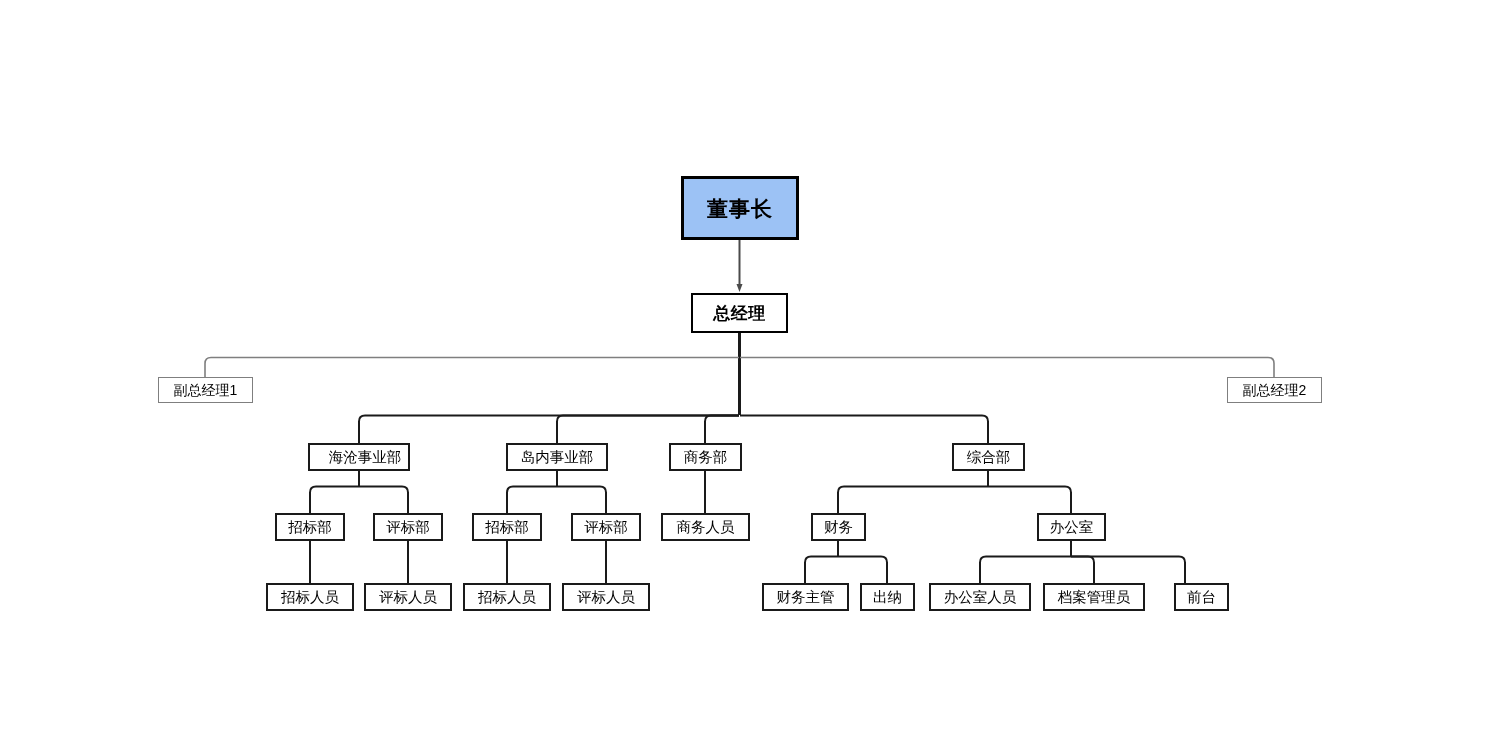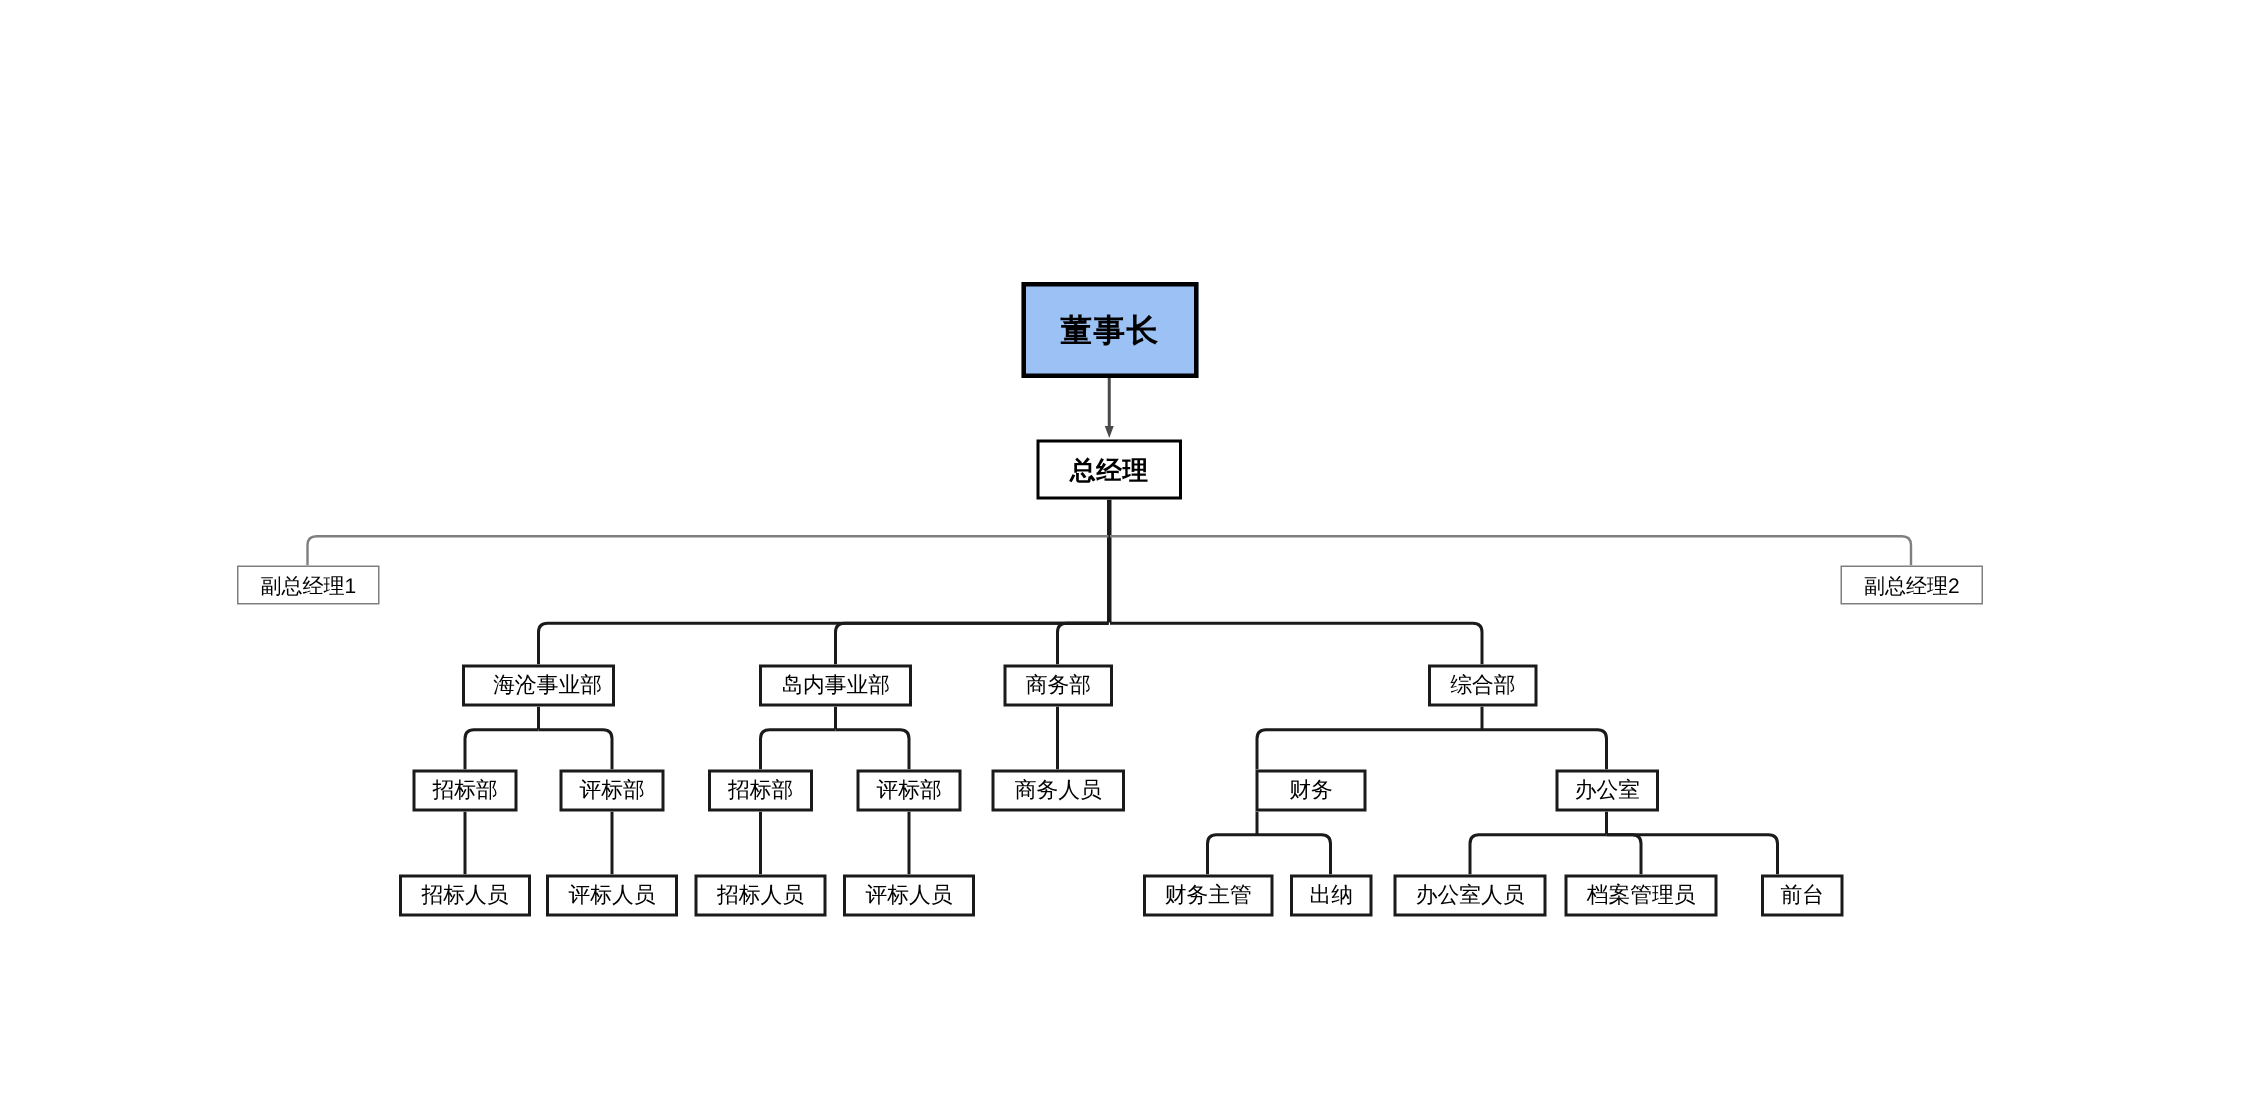--- a/index.html
+++ b/index.html
@@ -116,21 +116,21 @@
     <path d="M838,541 L838,556" fill="none" stroke="#1a1a1a" stroke-width="2"></path>
     <path d="M838,556.5 L811,556.5 Q805,556.5 805,562.5 L805,583" fill="none" stroke="#1a1a1a" stroke-width="2" stroke-linejoin="round"></path>
     <path d="M838,556.5 L881,556.5 Q887,556.5 887,562.5 L887,583" fill="none" stroke="#1a1a1a" stroke-width="2" stroke-linejoin="round"></path>
 
     <path d="M1071,541 L1071,556" fill="none" stroke="#1a1a1a" stroke-width="2"></path>
     <path d="M1071,556.5 L986,556.5 Q980,556.5 980,562.5 L980,583" fill="none" stroke="#1a1a1a" stroke-width="2" stroke-linejoin="round"></path>
     <path d="M1071,556.5 L1088,556.5 Q1094,556.5 1094,562.5 L1094,583" fill="none" stroke="#1a1a1a" stroke-width="2" stroke-linejoin="round"></path>
     <path d="M1071,556.5 L1179,556.5 Q1185,556.5 1185,562.5 L1185,583" fill="none" stroke="#1a1a1a" stroke-width="2" stroke-linejoin="round"></path>
   </svg>
 
-  <div class="node n-root" style="left:681px; top:188px; width:118px; height:64px;">
+  <div class="node n-root" style="left:681px; top:176px; width:118px; height:64px;">
     <span class="label">董事长</span>
   </div>
 
   <div class="node n-gm" style="left:691px; top:293px; width:97px; height:40px;justify-content:center;">
     <span class="label">总经理</span>
   </div>
 
   <div class="node n-deputy" style="left:158px; top:377px; width:95px; height:26px;">
     <span class="label">副总经理1</span>
   </div>
@@ -159,21 +159,21 @@
   </div>
   <div class="node n-sub" style="left:472px; top:513px; width:70px; height:28px;">
     <span class="label">招标部</span>
   </div>
   <div class="node n-sub" style="left:571px; top:513px; width:70px; height:28px;">
     <span class="label">评标部</span>
   </div>
   <div class="node n-sub" style="left:661px; top:513px; width:89px; height:28px;">
     <span class="label">商务人员</span>
   </div>
-  <div class="node n-sub" style="left:811px; top:513px; width:74px; height:28px;margin-left:26px;">
+  <div class="node n-sub" style="left:811px; top:513px; width:55px; height:28px;">
     <span class="label">财务</span>
   </div>
   <div class="node n-sub" style="left:1037px; top:513px; width:69px; height:28px;">
     <span class="label">办公室</span>
   </div>
 
   <div class="node n-leaf" style="left:266px; top:583px; width:88px; height:28px;">
     <span class="label">招标人员</span>
   </div>
   <div class="node n-leaf" style="left:364px; top:583px; width:88px; height:28px;">

